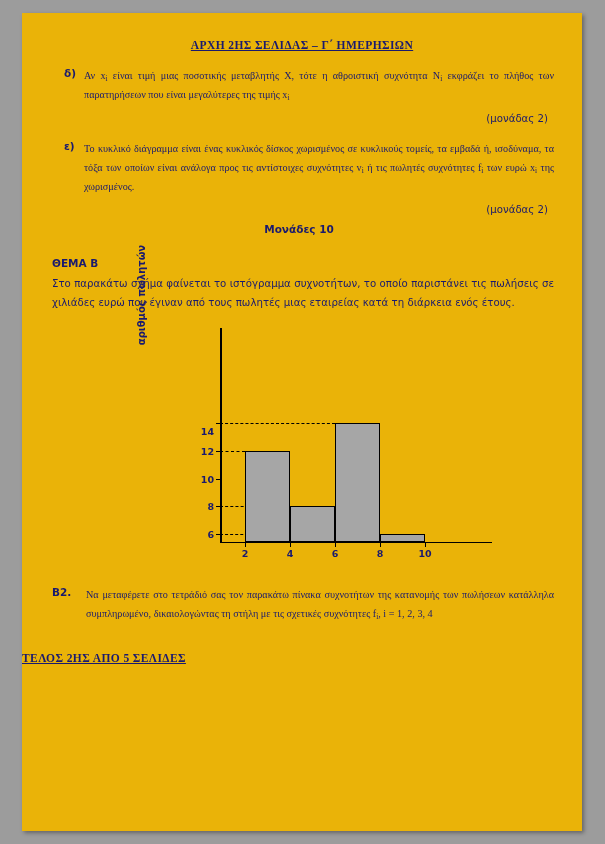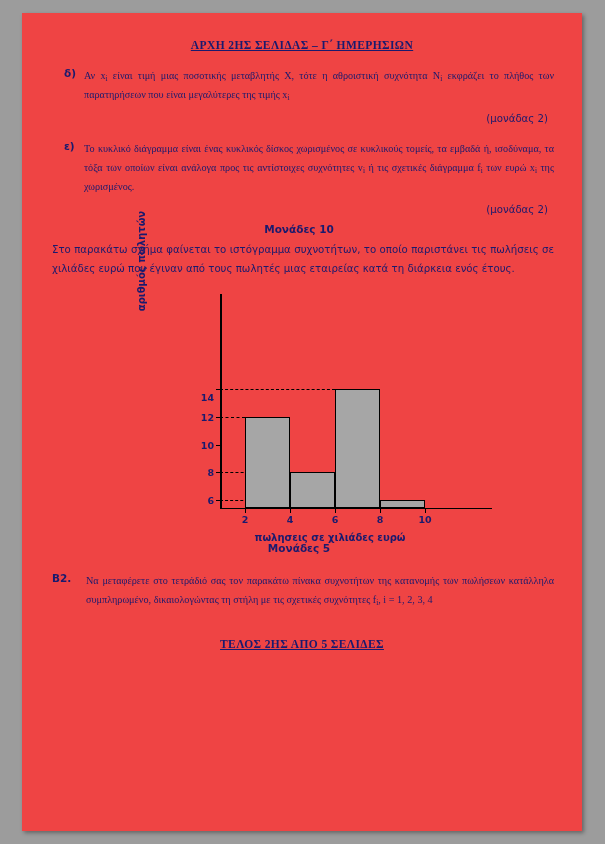--- a/index.html
+++ b/index.html
@@ -11,21 +11,21 @@
     width: 605px;
     height: 844px;
     font-family: "DejaVu Sans", sans-serif;
   }
   .page {
     position: absolute;
     left: 22px;
     top: 13px;
     width: 560px;
     height: 818px;
-    background: #ef4444;
+    background: #eab308;
     box-shadow: 2px 2px 4px rgba(0,0,0,0.35);
     box-sizing: border-box;
     padding: 0;
     overflow: hidden;
   }
   .header-title {
     text-align: center;
     margin-top: 26px;
     font-size: 11.5px;
     font-weight: bold;
@@ -187,21 +187,20 @@
     position: absolute;
     height: 0;
     border-top: 1.2px dashed #000;
   }
   .q-mini {
     display: flex;
     margin-top: 18px;
   }
   .q-mini .q-label { width: 36px; flex: 0 0 36px; padding-left: 2px; }
   .footer-title {
-    text-align: center;
     margin-top: 28px;
     font-size: 11.5px;
     font-weight: bold;
     color: #1a1a6e;
     text-decoration: underline;
     letter-spacing: 0.4px;
     font-family: "Liberation Serif", serif;
   }
 </style>
 </head>
@@ -217,32 +216,32 @@
       <div class="q-label">δ)</div>
       <div class="q-body">
         <span>Αν x</span><span class="sub">i</span><span> είναι τιμή μιας ποσοτικής μεταβλητής  X,  τότε η αθροιστική συχνότητα  N</span><span class="sub">i</span><span> εκφράζει το πλήθος των παρατηρήσεων που είναι μεγαλύτερες της τιμής x</span><span class="sub">i</span>
       </div>
     </div>
     <div class="units-right">(μονάδας 2)</div>
 
     <div class="q-row">
       <div class="q-label">ε)</div>
       <div class="q-body">
-        <span>Το κυκλικό διάγραμμα είναι ένας κυκλικός δίσκος χωρισμένος σε κυκλικούς τομείς, τα εμβαδά ή, ισοδύναμα, τα τόξα των οποίων είναι ανάλογα προς τις αντίστοιχες συχνότητες  v</span><span class="sub">i</span><span> ή τις σχετικές διάγραμμα  f</span><span class="sub">i</span><span> των ευρώ x</span><span class="sub">i</span><span> της χωρισμένος.</span>
+        <span>Το κυκλικό διάγραμμα είναι ένας κυκλικός δίσκος χωρισμένος σε κυκλικούς τομείς, τα εμβαδά ή, ισοδύναμα, τα τόξα των οποίων είναι ανάλογα προς τις αντίστοιχες συχνότητες  v</span><span class="sub">i</span><span> ή τις πωλητές συχνότητες  f</span><span class="sub">i</span><span> των ευρώ x</span><span class="sub">i</span><span> της χωρισμένος.</span>
       </div>
     </div>
     <div class="units-right">(μονάδας 2)</div>
     <div class="units-bold">Μονάδες 10</div>
 
+    <div class="theme-head">ΘΕΜΑ Β</div>
     <div class="theme-para">Στο παρακάτω σχήμα φαίνεται το ιστόγραμμα συχνοτήτων, το οποίο παριστάνει τις πωλήσεις σε χιλιάδες ευρώ που έγιναν από τους πωλητές μιας εταιρείας κατά τη διάρκεια ενός έτους.</div>
 
     <div class="chart-wrap">
       <div class="chart-inner">
         <div class="ylabel">αριθμός πωλητών</div>
-        <div class="xlabel">πωλησεις σε χιλιάδες ευρώ</div>
 
         <div class="axis-y"></div>
         <div class="axis-x"></div>
 
         <div class="ytick" style="top:211px">6</div>
         <div class="ytick" style="top:183px">8</div>
         <div class="ytick" style="top:156px">10</div>
         <div class="ytick" style="top:128px">12</div>
         <div class="ytick" style="top:108px">14</div>
 
@@ -269,21 +268,20 @@
         <div class="dash" style="left:60px; top:188px; width:70px;"></div>
         <div class="dash" style="left:60px; top:216px; width:160px;"></div>
 
         <div class="bar" style="left:85px;  top:133px; width:45px; height:91px;"></div>
         <div class="bar" style="left:130px; top:188px; width:45px; height:36px;"></div>
         <div class="bar" style="left:175px; top:105px; width:45px; height:119px;"></div>
         <div class="bar" style="left:220px; top:216px; width:45px; height:8px;"></div>
       </div>
     </div>
 
-    <div class="units-bold">Μονάδες 5</div>
 
     <div class="q-mini">
       <div class="q-label">Β2.</div>
       <div class="q-body">
         <span>Να μεταφέρετε στο τετράδιό σας τον παρακάτω πίνακα συχνοτήτων της κατανομής των πωλήσεων κατάλληλα συμπληρωμένο, δικαιολογώντας τη στήλη με τις σχετικές συχνότητες f</span><span class="sub">i</span><span>,    i = 1, 2, 3, 4</span>
       </div>
     </div>
 
   </div>
 

